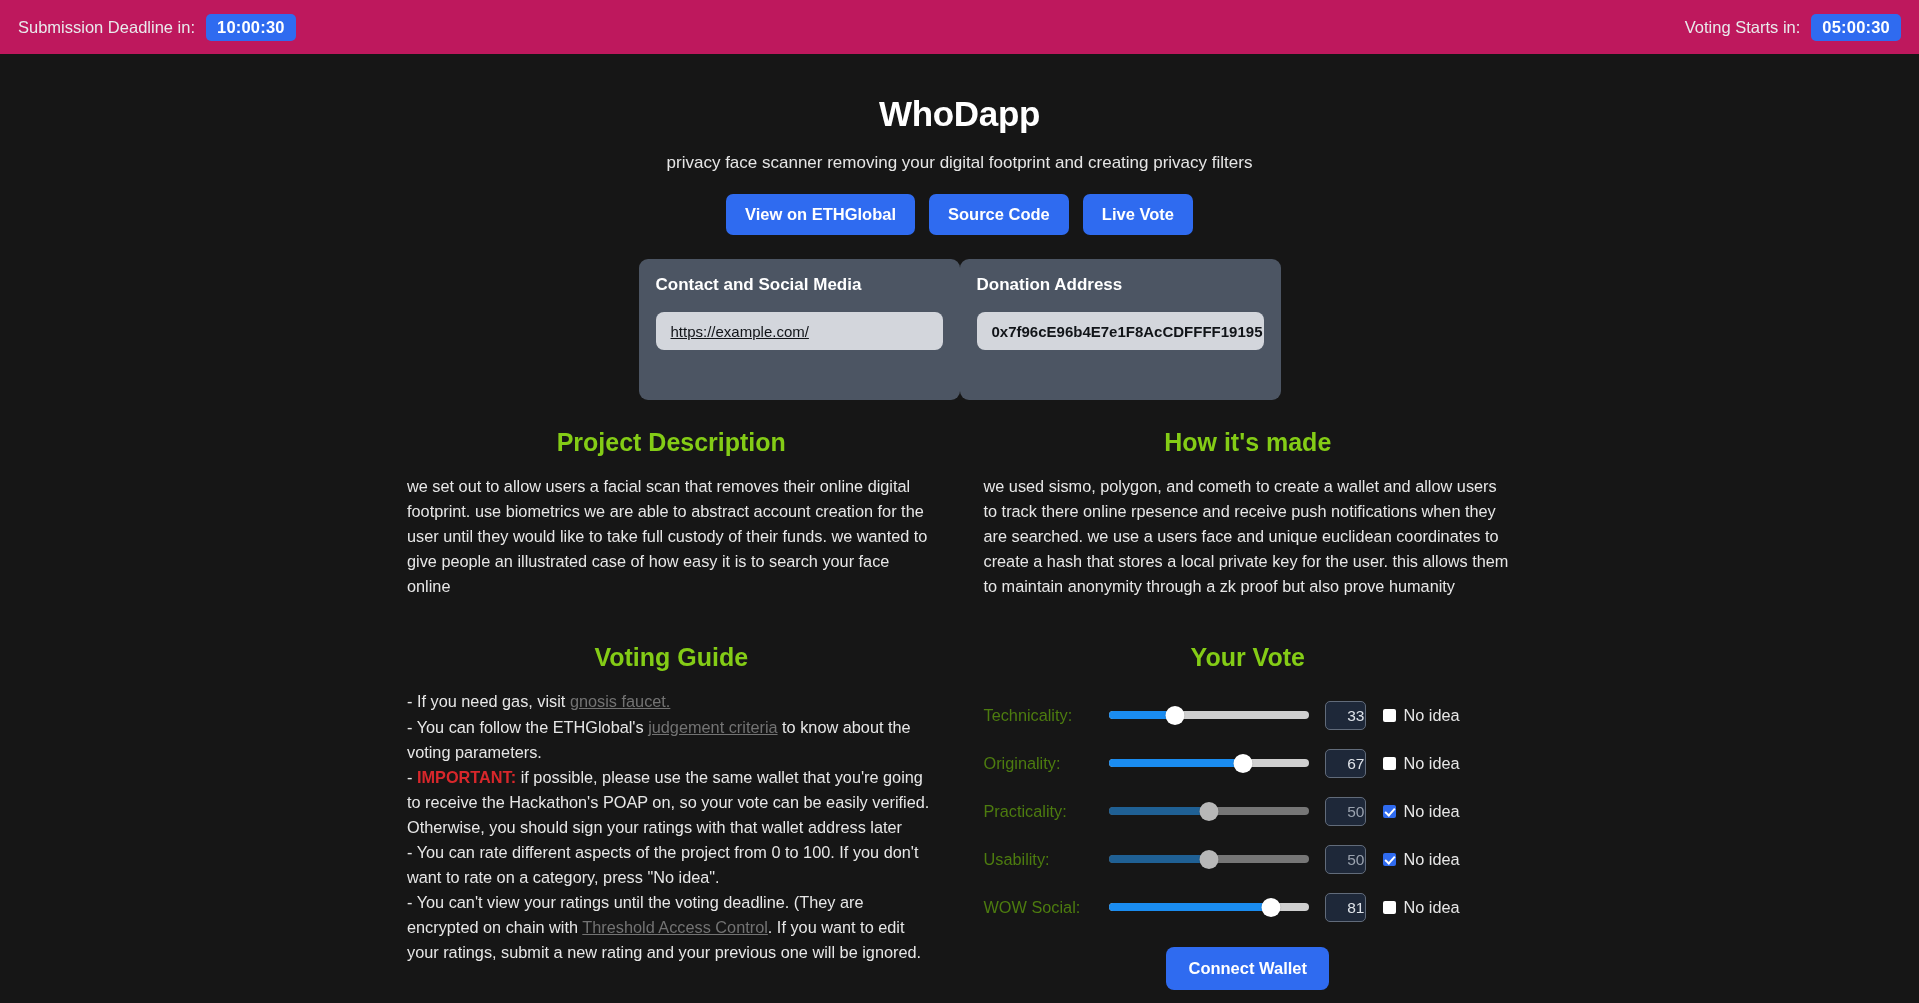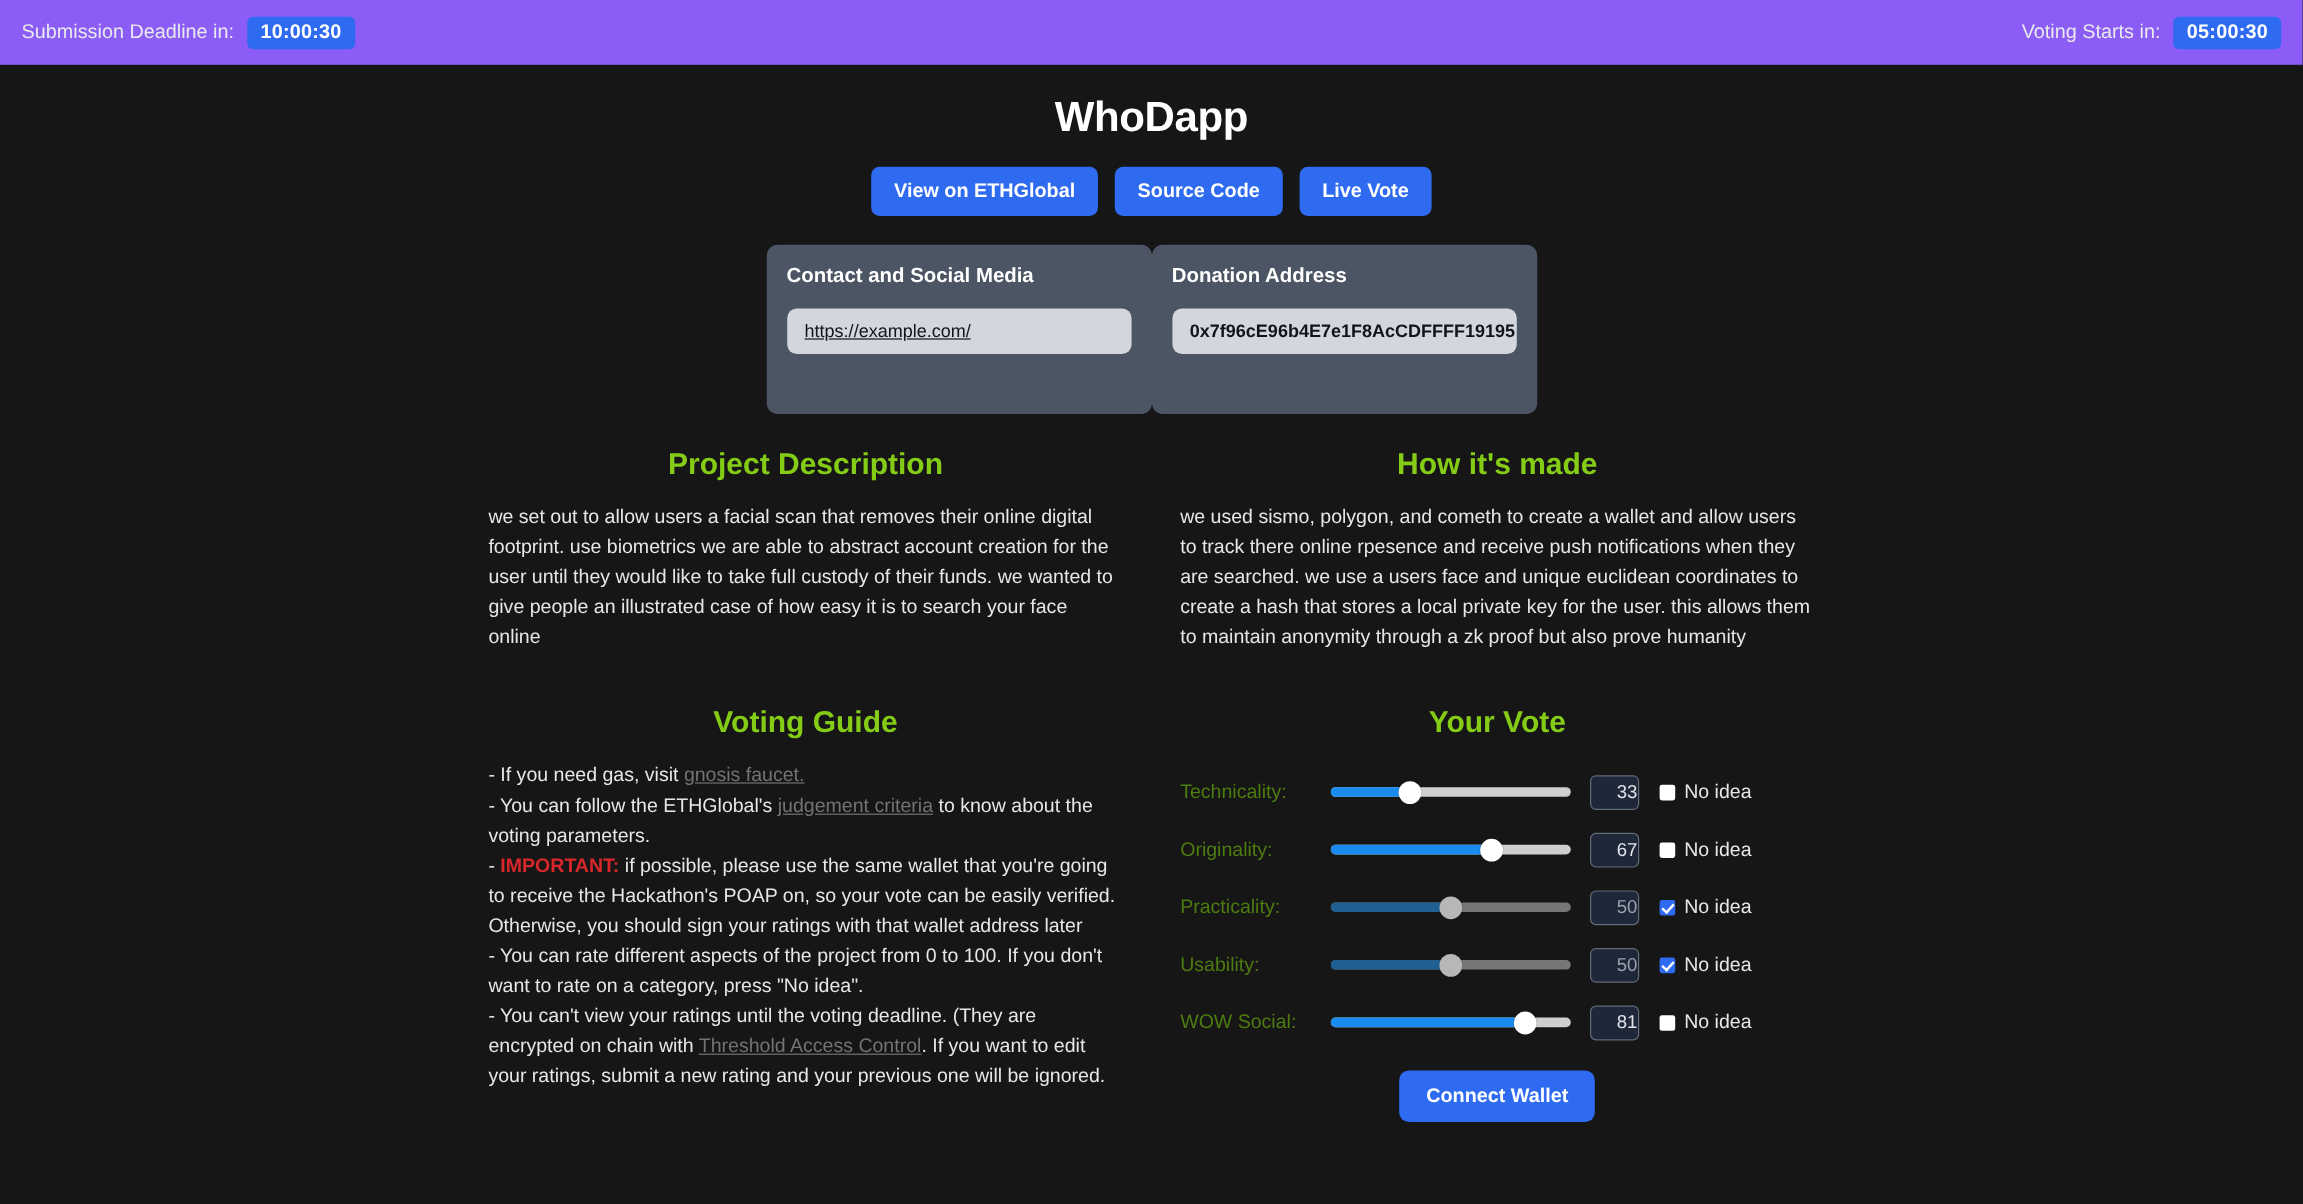--- a/index.html
+++ b/index.html
@@ -8,40 +8,40 @@
     height: 1003px;
     background: #161616;
     font-family: "Liberation Sans", sans-serif;
     color: #e8e8e8;
     overflow: hidden;
   }
 
   
   .navbar {
     height: 54px;
-    background: #8b5cf6;
+    background: #be185d;
     display: flex;
     align-items: center;
     justify-content: space-between;
     padding: 0 18px;
   }
   .nav-group { display: flex; align-items: center; gap: 11px; }
   .nav-label { font-size: 16.5px; color: #e9eaec; white-space: nowrap; }
   .timer-pill {
     background: #2f6bf0;
     color: #ffffff;
     font-weight: bold;
     font-size: 16.5px;
     border-radius: 5px;
     padding: 4px 11px;
     letter-spacing: 0.2px;
   }
 
   
-  .hero { text-align: center; padding-top: 24px; }
+  .hero { text-align: center; padding-top: 40px; }
   .app-title {
     font-size: 35px;
     font-weight: bold;
     color: #ffffff;
     letter-spacing: -0.3px;
   }
   .tagline {
     font-size: 17px;
     color: #e6e6e6;
     margin-top: 19px;
@@ -249,20 +249,21 @@
     <span class="timer-pill">10:00:30</span>
   </div>
   <div class="nav-group">
     <span class="nav-label">Voting Starts in:</span>
     <span class="timer-pill">05:00:30</span>
   </div>
 </div>
 
 <div class="hero">
   <h1 class="app-title">WhoDapp</h1>
+  <div class="tagline">privacy face scanner removing your digital footprint and creating privacy filters</div>
   <div class="hero-buttons">
     <button class="btn-primary">View on ETHGlobal</button>
     <button class="btn-primary">Source Code</button>
     <button class="btn-primary">Live Vote</button>
   </div>
 </div>
 
 <div class="cards-row">
   <div class="card">
     <div class="card-title">Contact and Social Media</div>

